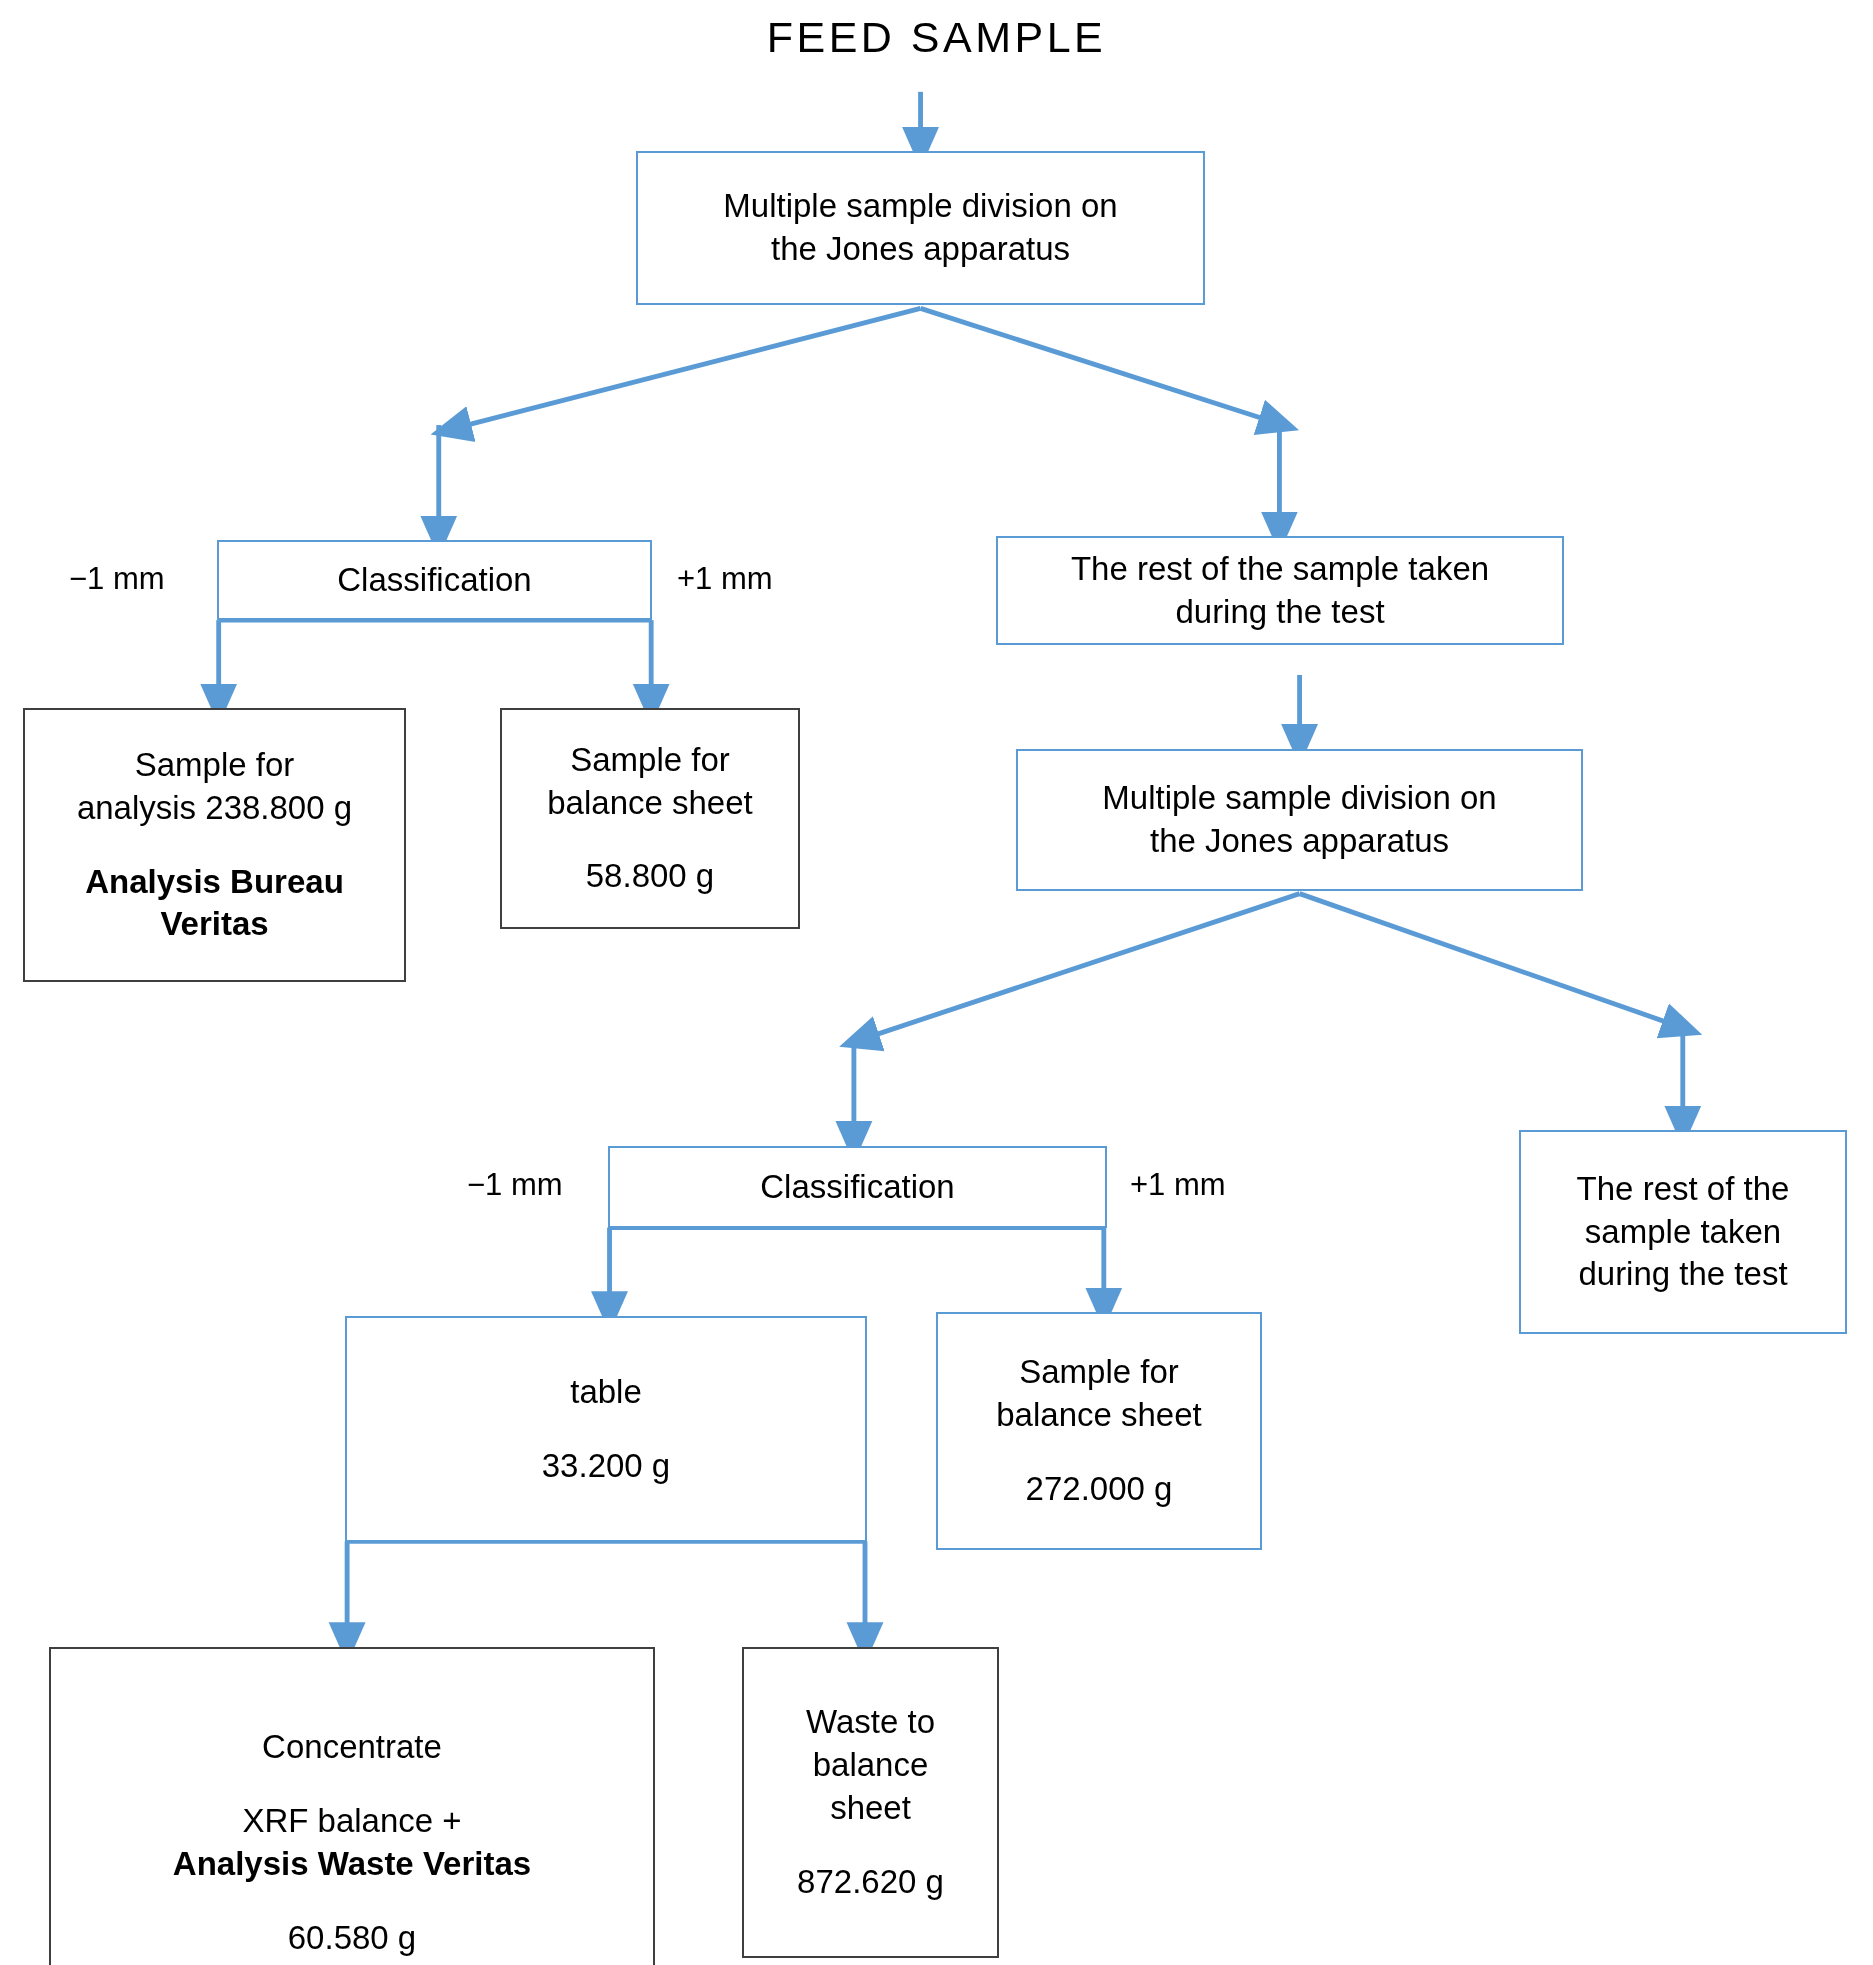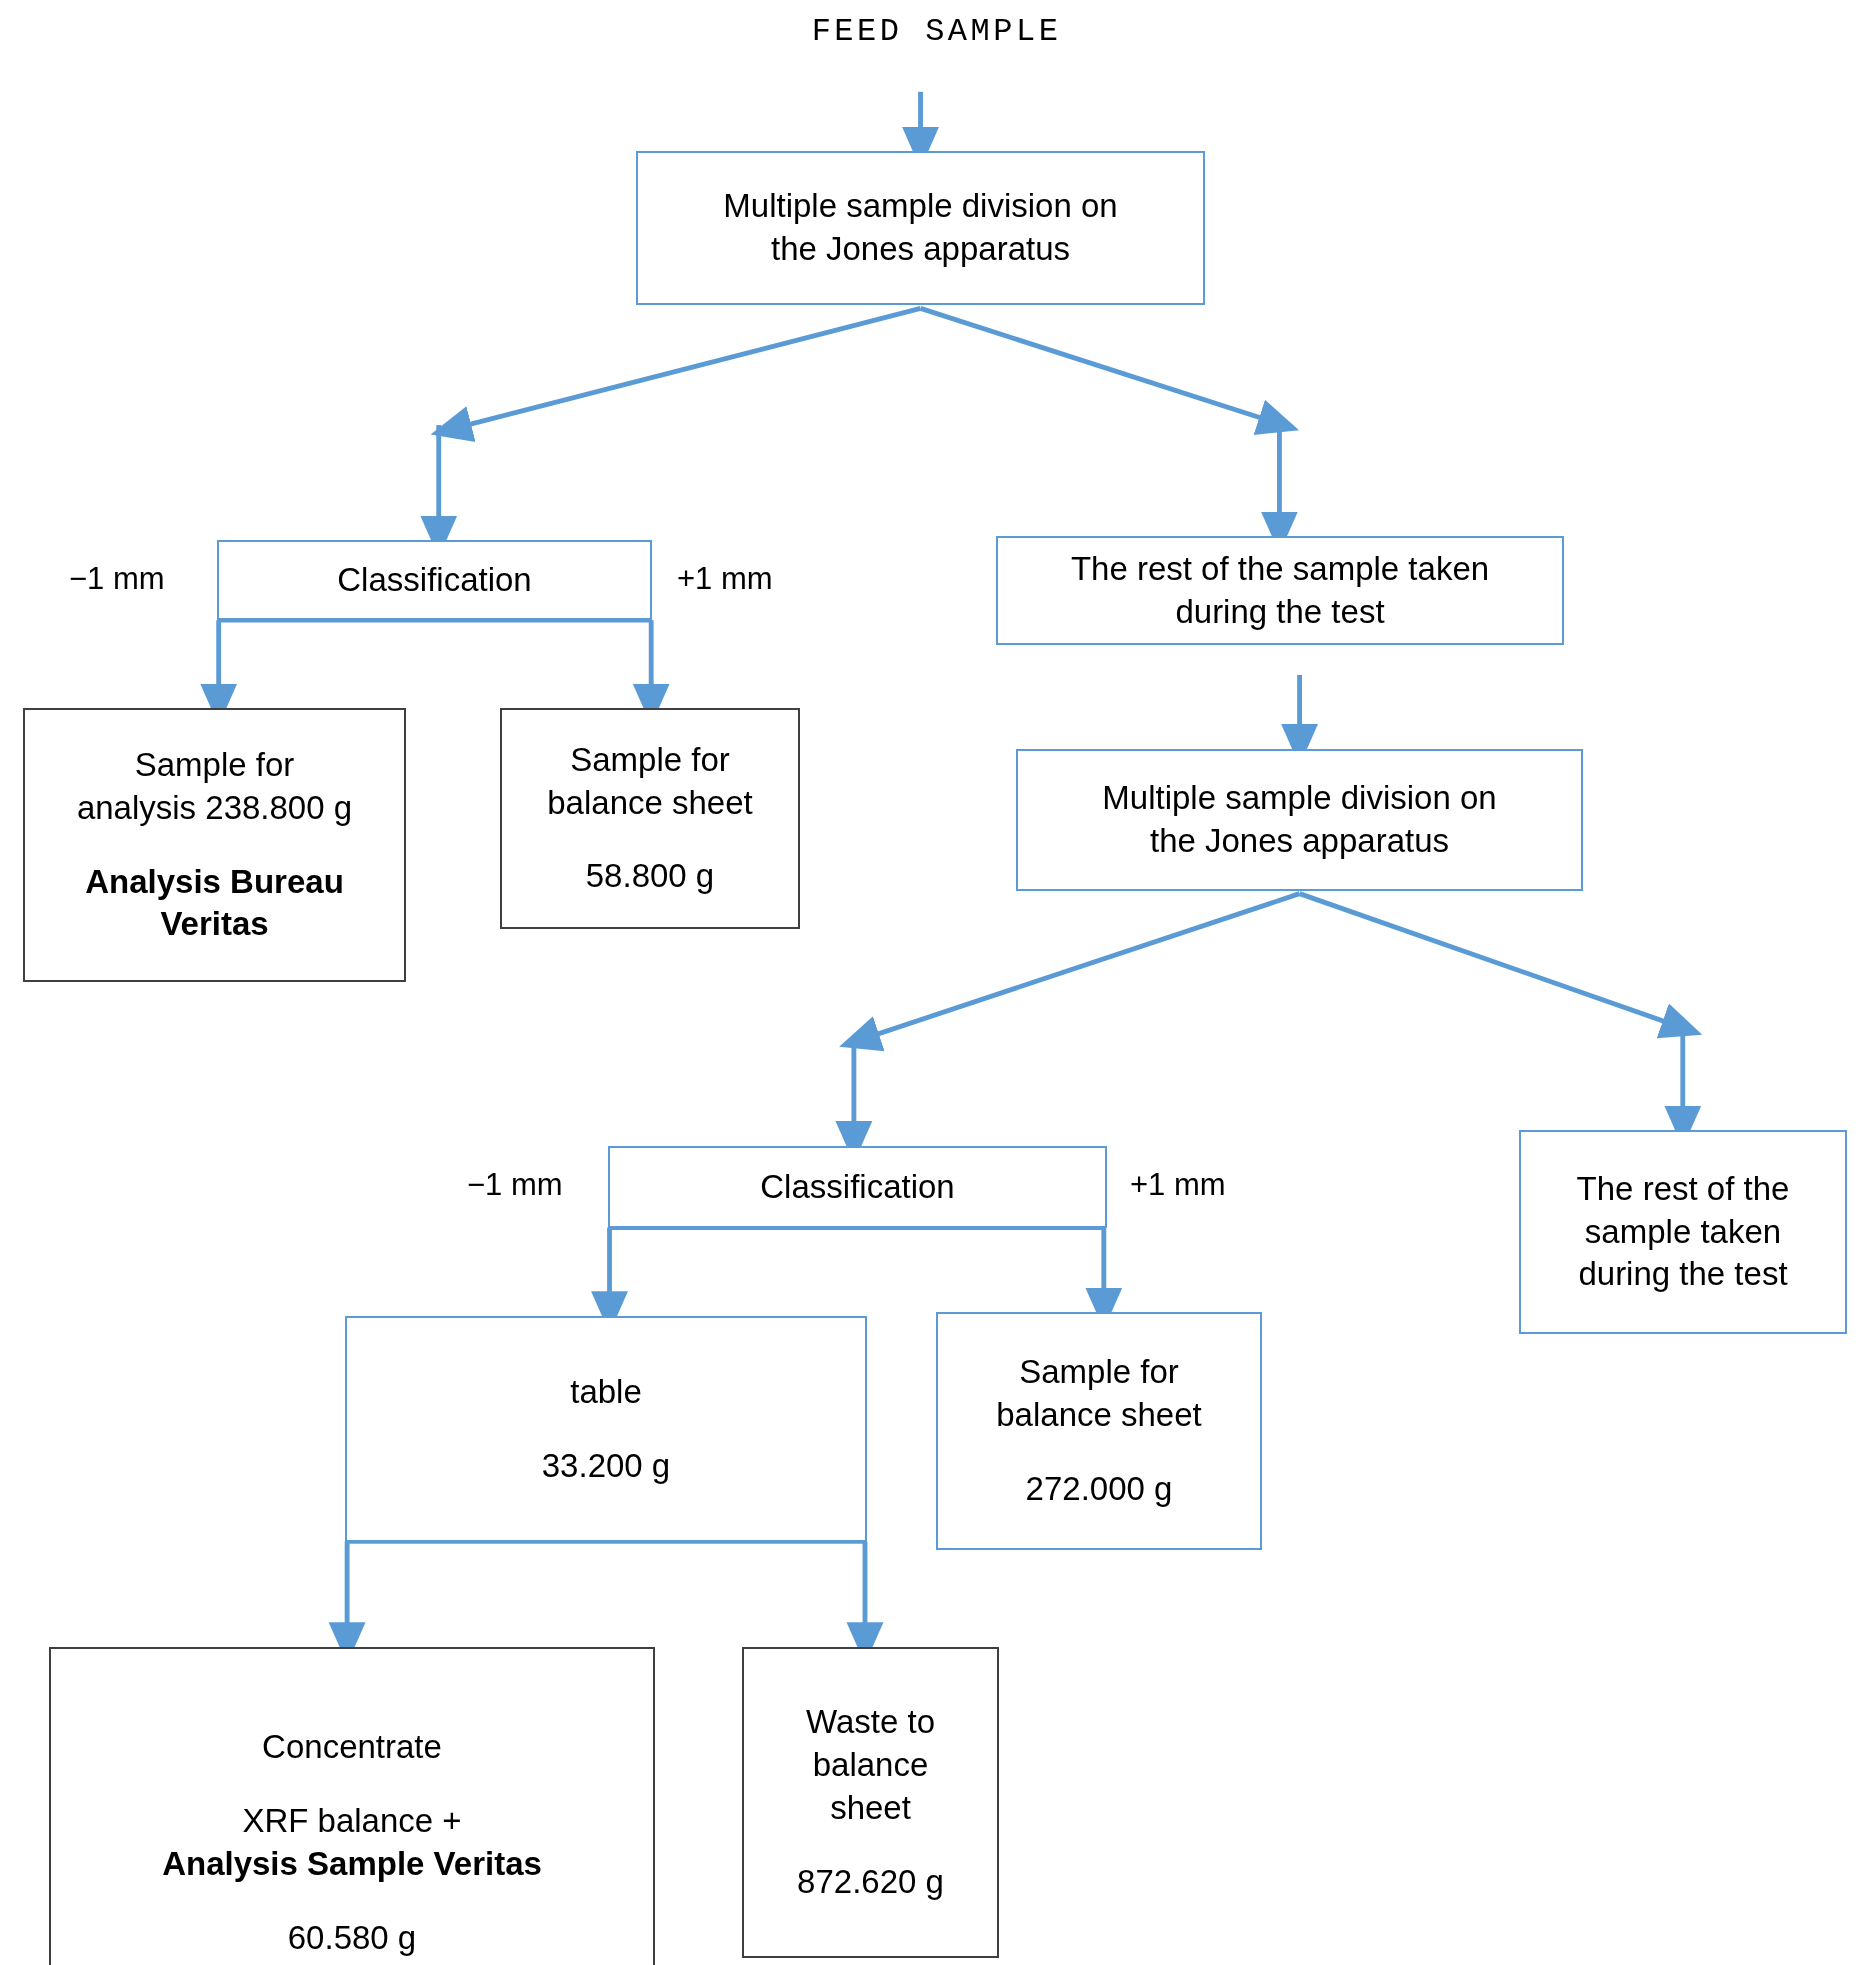--- a/index.html
+++ b/index.html
@@ -22,25 +22,24 @@
     width: 1873px;
     height: 1965px;
     pointer-events: none;
   }
   .title {
     position: absolute;
     left: 0;
     top: 12.5px;
     width: 1873px;
     text-align: center;
-    font-size: 32px;
+    font-size: 43px;
     letter-spacing: 3.5px;
     color: #000000;
     font-weight: 400;
-    font-family: Liberation Mono, monospace;
   }
   .node {
     position: absolute;
     box-sizing: border-box;
     background: #ffffff;
     display: flex;
     flex-direction: column;
     align-items: center;
     justify-content: center;
     color: #000000;
@@ -189,21 +188,21 @@
     <span class="ln">Sample for</span>
     <span class="ln">balance sheet</span>
     <span class="gap"></span>
     <span class="ln">272.000 g</span>
   </div>
 
   <div class="node black" id="n-concentrate">
     <span class="ln">Concentrate</span>
     <span class="gap"></span>
     <span class="ln">XRF balance +</span>
-    <span class="ln bold">Analysis Sample Veritas</span>
+    <span class="ln bold">Analysis Waste Veritas</span>
     <span class="gap"></span>
     <span class="ln">60.580 g</span>
   </div>
 
   <div class="node black" id="n-waste">
     <span class="ln">Waste to</span>
     <span class="ln">balance</span>
     <span class="ln">sheet</span>
     <span class="gap"></span>
     <span class="ln">872.620 g</span>

